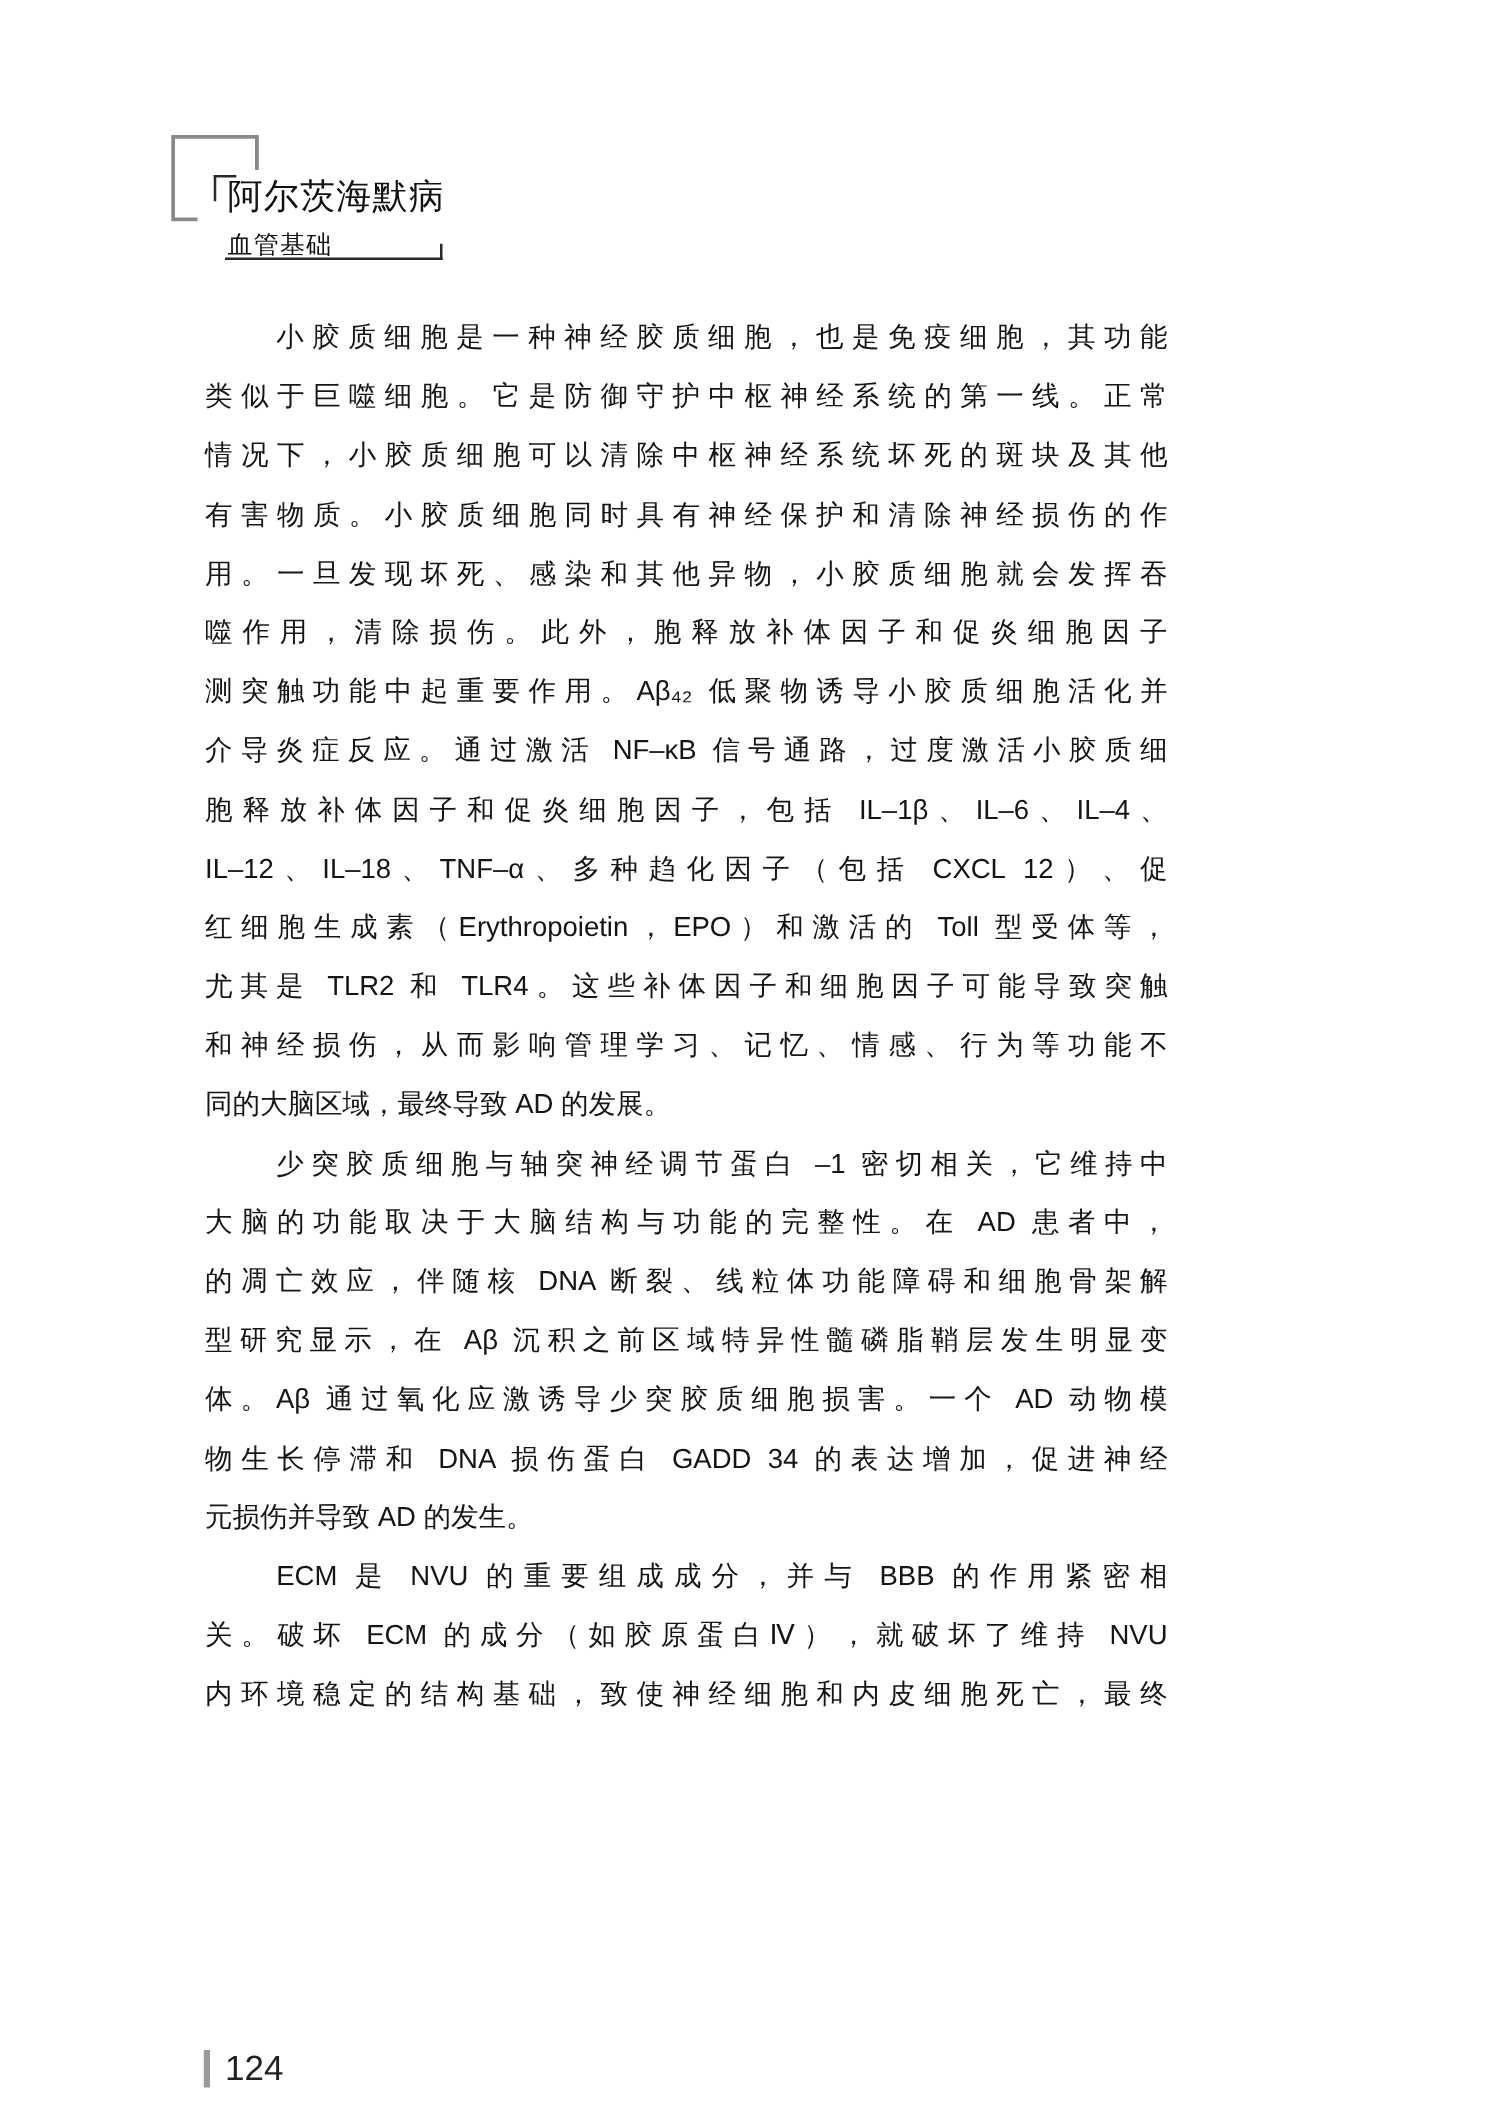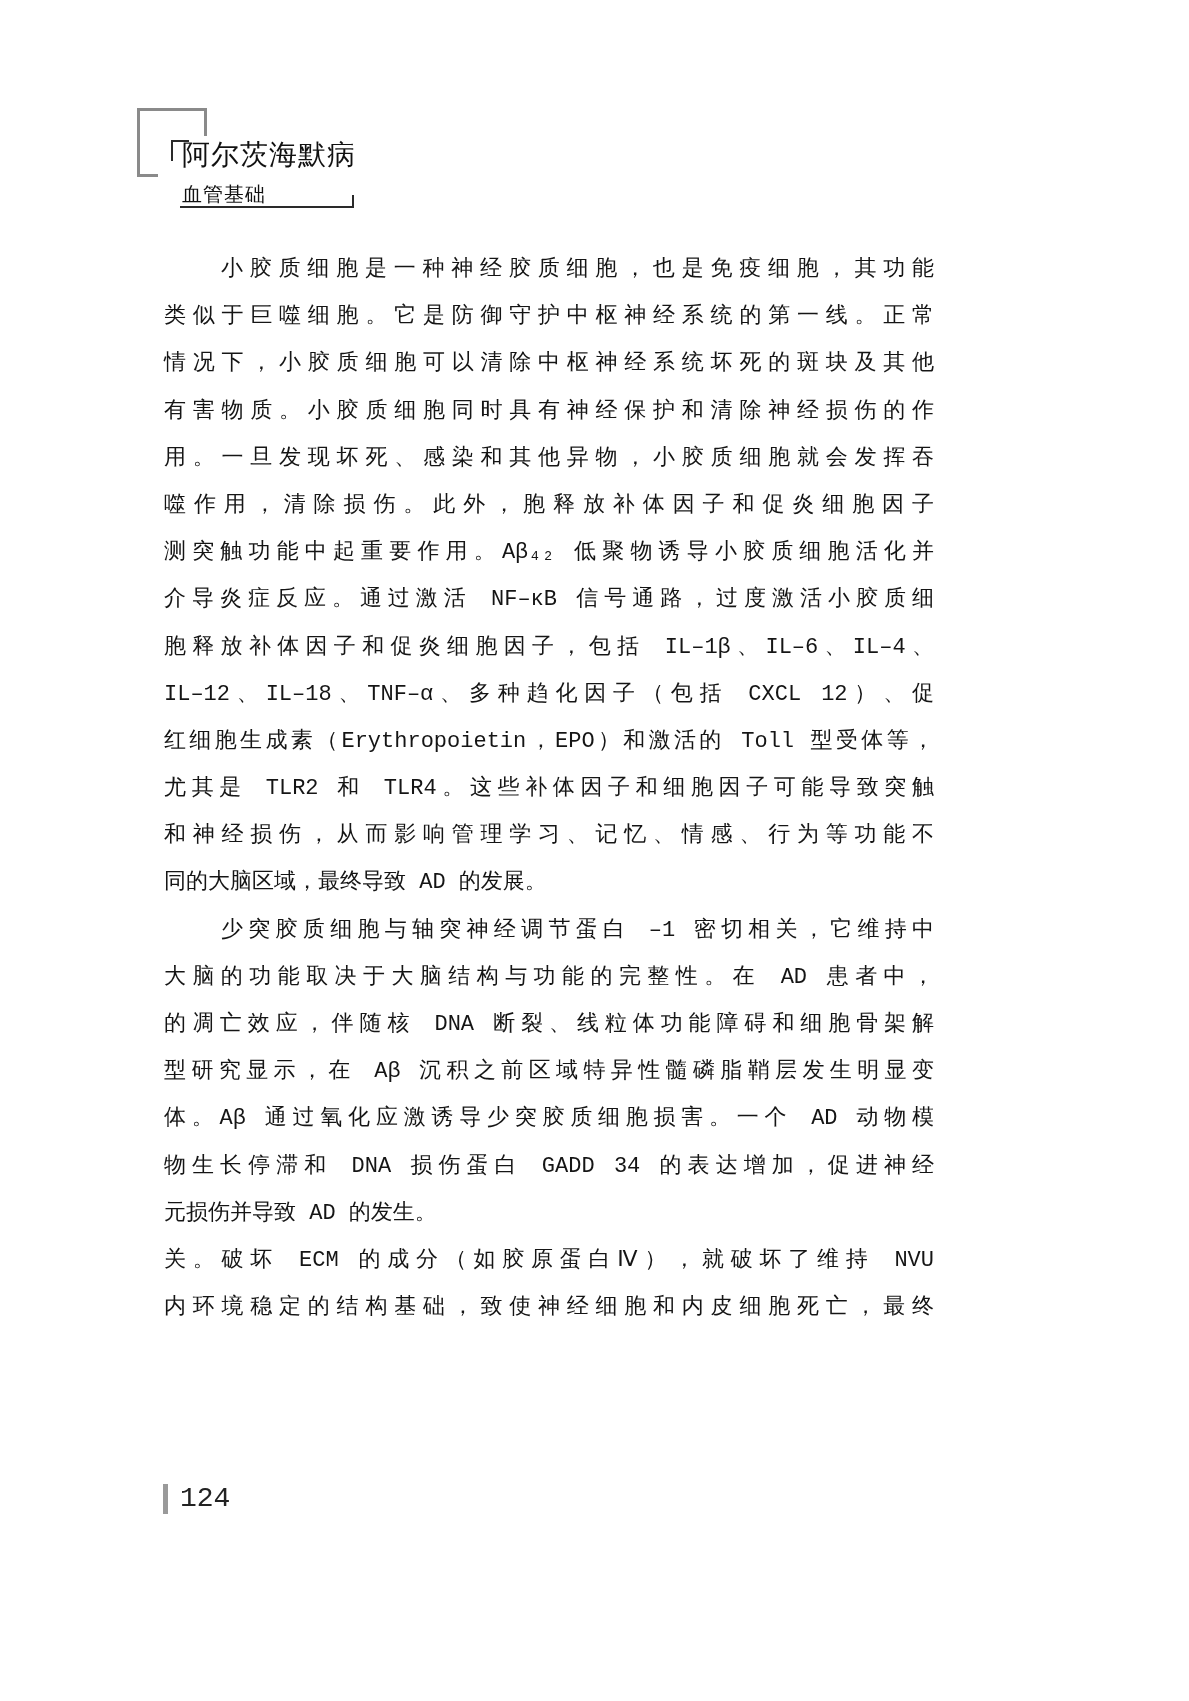--- a/index.html
+++ b/index.html
@@ -1,20 +1,20 @@
 <!DOCTYPE html>
 <html><head>
 <meta charset="utf-8">
 <style>
   html,body{margin:0;padding:0;background:#ffffff;}
   .page{
     position:relative;
     width:1189px;height:1701px;
     background:#ffffff;
-    font-family:Liberation Mono, monospace;
+    font-family:Liberation Sans, sans-serif;
     color:#1a1a1a;
     overflow:hidden;
   }
   
   .deco-square{
     position:absolute;left:137px;top:108px;width:70px;height:69px;
     border:3px solid #8a8a8a;box-sizing:border-box;
   }
   .deco-cover{
     position:absolute;left:158px;top:136px;width:430px;height:84px;
@@ -47,21 +47,21 @@
   .line{
     height:47.2px;line-height:47.2px;
     font-size:22px;color:#151515;
     text-align:justify;text-align-last:justify;
     white-space:nowrap-none;
   }
   .line.first{text-indent:57px;}
   .line.pend{text-align-last:left;}
   
   .footer{
-    position:absolute;left:163px;top:1484px;
+    position:absolute;left:163px;top:1640px;
     display:flex;align-items:flex-start;
   }
   .pagebar{
     display:inline-block;width:5px;height:30px;background:#9a9a9a;
     margin-right:12px;
   }
   .pagenum{
     font-size:28px;color:#222;line-height:30px;
   }
 </style>
@@ -102,20 +102,21 @@
       <div class="line first">少突胶质细胞与轴突神经调节蛋白 –1 密切相关，它维持中</div>
       <div class="line">大脑的功能取决于大脑结构与功能的完整性。在 AD 患者中，</div>
       <div class="line">的凋亡效应，伴随核 DNA 断裂、线粒体功能障碍和细胞骨架解</div>
       <div class="line">型研究显示，在 Aβ 沉积之前区域特异性髓磷脂鞘层发生明显变</div>
       <div class="line">体。Aβ 通过氧化应激诱导少突胶质细胞损害。一个 AD 动物模</div>
       <div class="line">物生长停滞和 DNA 损伤蛋白 GADD 34 的表达增加，促进神经</div>
       <div class="line pend">元损伤并导致 AD 的发生。</div>
     </div>
 
     <div>
+      <div class="line first">ECM 是 NVU 的重要组成成分，并与 BBB 的作用紧密相</div>
       <div class="line">关。破坏 ECM 的成分（如胶原蛋白Ⅳ），就破坏了维持 NVU</div>
       <div class="line">内环境稳定的结构基础，致使神经细胞和内皮细胞死亡，最终</div>
     </div>
 
   </div>
 
   <div class="footer">
     <span class="pagebar"></span>
     <span class="pagenum">124</span>
   </div>

